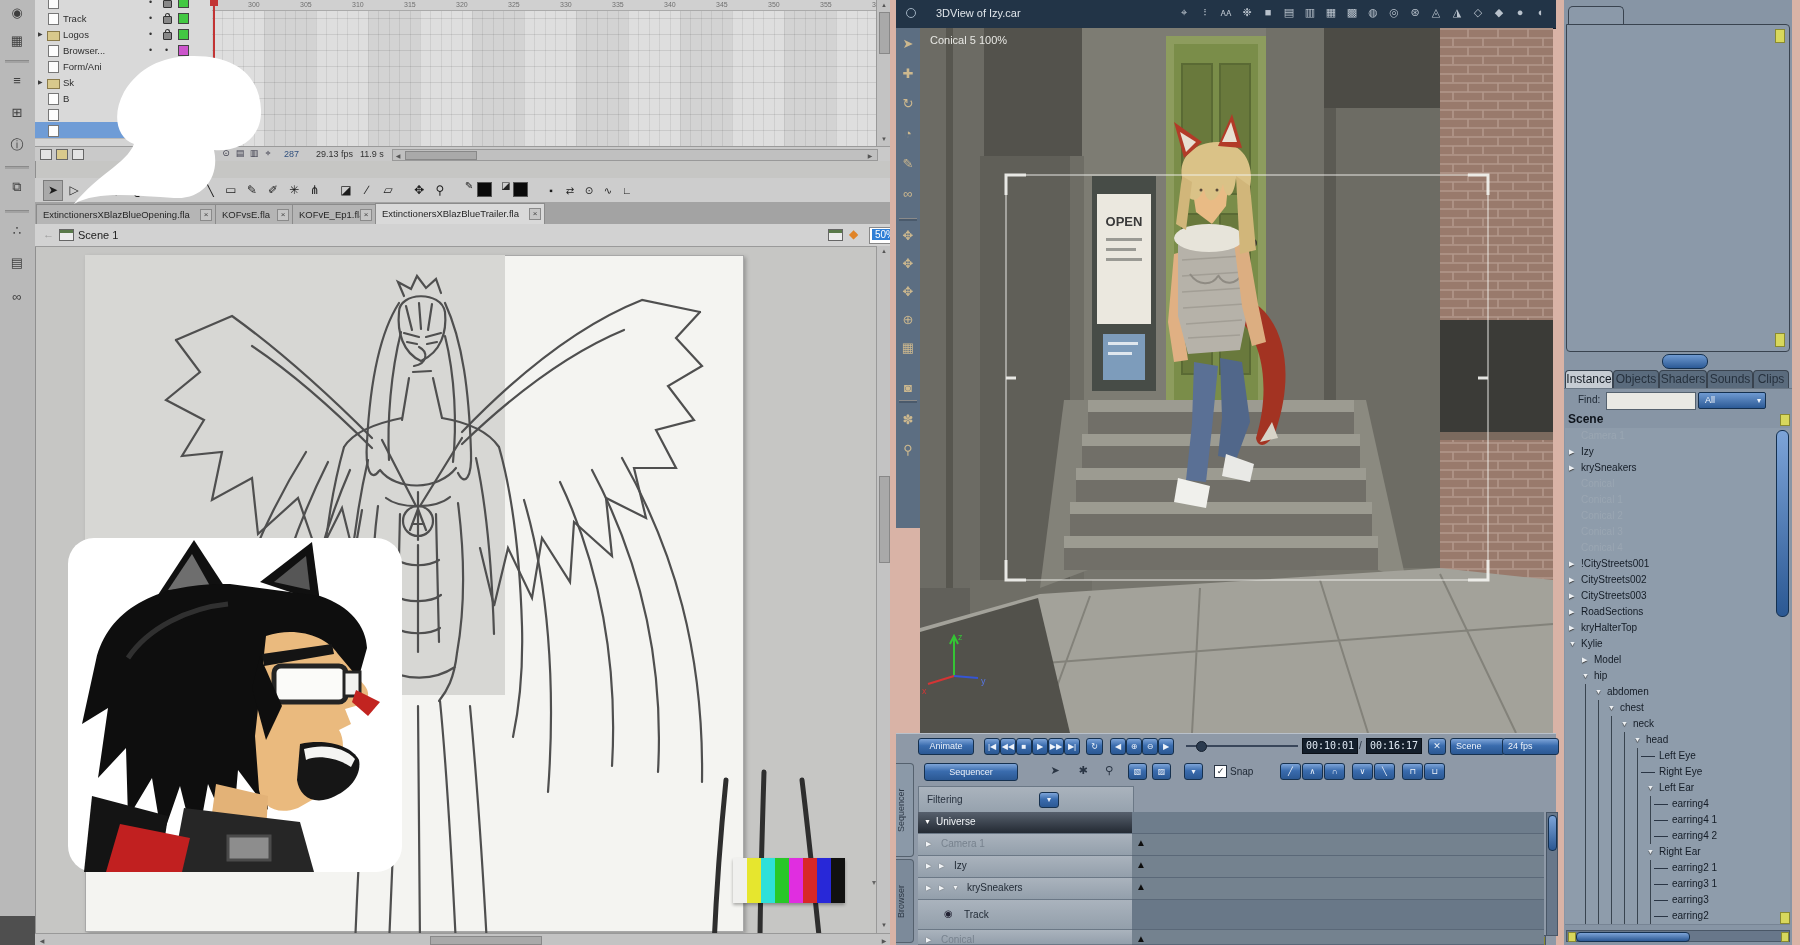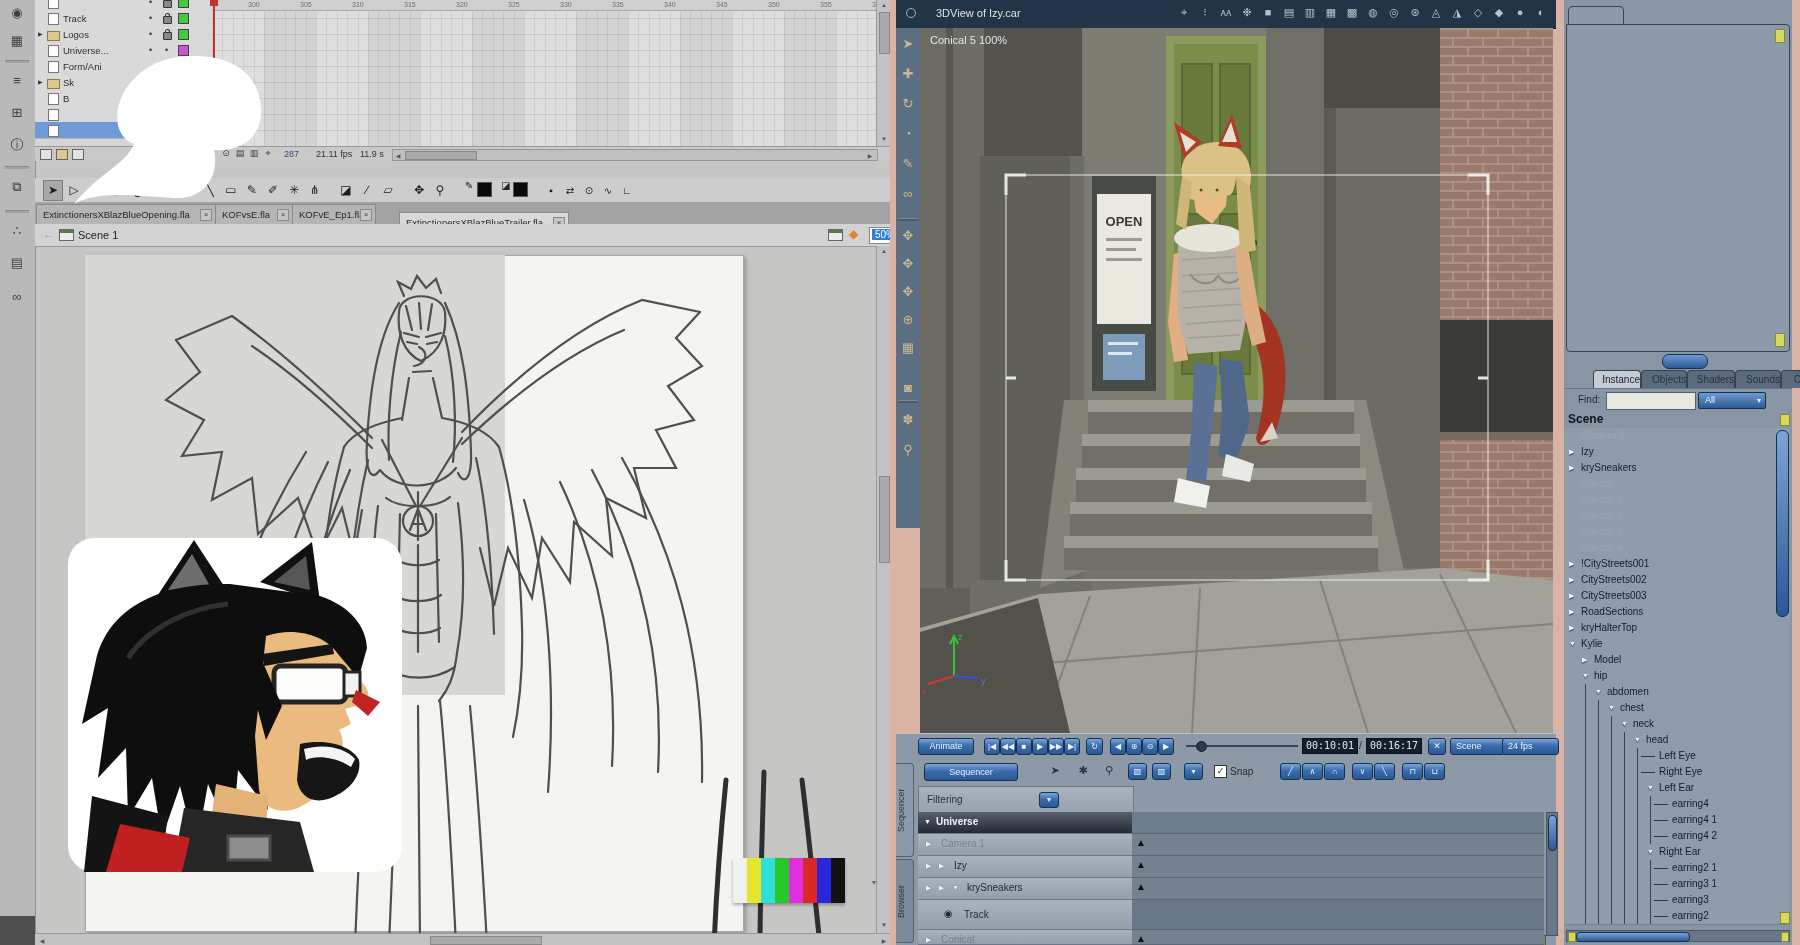--- a/index.html
+++ b/index.html
@@ -39,21 +39,21 @@
   .sarrow{position:absolute;left:2px;width:10px;font-size:6px;color:#555;text-align:center;}
   #tools-header{left:35px;top:160px;width:855px;height:18px;background:#c2c2c2;border-bottom:1px solid #9c9c9c;}
   #tools-tab{position:absolute;left:4px;top:2px;padding:2px 8px;background:#d0d0d0;border:1px solid #9a9a9a;border-bottom:none;font-size:9px;font-weight:bold;color:#3a3a3a;letter-spacing:0.5px;}
   #tools-row{left:35px;top:178px;width:855px;height:24px;background:#cdcdcd;border-bottom:1px solid #9c9c9c;}
   .tool{position:absolute;top:2px;width:18px;height:19px;font-size:12px;line-height:19px;text-align:center;color:#1c1c1c;border:1px solid transparent;}
   .tool.sel{background:#a9a9a9;border:1px solid #7c7c7c;}
   .chip{position:absolute;top:4px;width:13px;height:13px;background:#0a0a0a;border:1px solid #555;}
   .chipg{position:absolute;top:2px;font-size:10px;color:#222;}
   #doctabs{left:35px;top:202px;width:855px;height:22px;background:#a3a3a3;border-bottom:1px solid #8a8a8a;}
   .dtab{position:absolute;top:2px;height:19px;background:#b5b5b5;border:1px solid #8b8b8b;border-bottom:none;}
-  .dtab.active{background:#d9d9d9;top:10px;height:21px;margin-left:24px;}
+  .dtab.active{background:#d9d9d9;top:1px;height:21px;}
   .dlbl{position:absolute;left:6px;top:4px;font-size:9.5px;color:#262626;white-space:nowrap;}
   .dx{position:absolute;right:3px;top:4px;width:10px;height:10px;font-size:8px;line-height:10px;text-align:center;color:#444;border:1px solid #8a8a8a;background:#c6c6c6;}
   #editbar{left:35px;top:224px;width:855px;height:22px;background:#d2d2d2;border-bottom:1px solid #9a9a9a;}
   .clapper{position:absolute;width:13px;height:10px;background:#ececec;border:1px solid #666;}
   .clapper::before{content:"";position:absolute;left:0;top:0;width:13px;height:3px;background:#5a7a4a;}
   #zoombox{position:absolute;left:834px;top:3px;width:48px;height:15px;background:#fff;border:1px solid #888;}
   #zoomsel{position:absolute;left:2px;top:1px;padding:0 3px;background:#2f7fd6;color:#fff;font-size:10px;}
   
   #stage{left:85px;top:255px;width:657px;height:675px;background:#f4f4f1;border:1px solid #a8a8a8;box-shadow:2px 2px 4px rgba(0,0,0,0.25);}
   #stage-gray{left:85px;top:255px;width:420px;height:440px;background:#d7d7d4;}
@@ -91,21 +91,21 @@
   .key{position:absolute;left:4px;top:3px;font-size:10px;color:#0d0d0d;}
   .sarr{position:absolute;top:6px;font-size:7px;color:#f0f3f6;text-shadow:0 0 1px #333;}
   .strack{position:absolute;height:10px;background:#68778a;border:1px solid #4a5767;}
   .bthumb{position:absolute;top:1px;height:8px;background:linear-gradient(#7da4d8,#2b5893);border:1px solid #14304f;border-radius:4px;}
   .ycap{position:absolute;top:1px;width:6px;height:8px;background:#d8d85c;border:1px solid #8a8a30;}
   
   #rpanel{left:1564px;top:0;width:228px;height:945px;background:#8795a5;}
   #rfold-tab{position:absolute;left:4px;top:6px;width:54px;height:20px;background:#8b99a9;border:1.5px solid #39434f;border-bottom:none;border-radius:5px 5px 0 0;}
   #rfold{position:absolute;left:2px;top:24px;width:222px;height:326px;background:#8b99a9;border:1.5px solid #39434f;border-radius:0 4px 4px 4px;}
   #rsplit{position:absolute;left:98px;top:354px;width:44px;height:13px;background:linear-gradient(#6f9ad1,#2c5a96);border:1px solid #14304f;border-radius:7px;}
-  .rtab{position:absolute;top:370px;height:17px;background:#5a6b7d;border:1px solid #39434f;border-bottom:none;border-radius:4px 4px 0 0;font-size:10px;color:#26313e;text-align:right;line-height:17px;overflow:hidden;margin-left:28px;}
+  .rtab{position:absolute;top:370px;height:17px;background:#5a6b7d;border:1px solid #39434f;border-bottom:none;border-radius:4px 4px 0 0;font-size:12px;color:#26313e;text-align:center;line-height:17px;overflow:hidden;}
   .rtab.active{background:#c6ccd3;color:#161d26;}
   #findrow{position:absolute;left:0;top:388px;width:228px;height:23px;background:#8795a5;border-top:1px solid #6b7886;font-size:10px;color:#1d2733;}
   #findin{position:absolute;left:42px;top:3px;width:84px;height:14px;background:#e9e9e4;border:1px solid #55626f;}
   #alldd{position:absolute;left:134px;top:3px;width:66px;height:15px;background:linear-gradient(#6f9ad1,#2c5a96);border:1px solid #14304f;border-radius:2px;color:#f0f5fb;font-size:9px;line-height:15px;}
   #scenehdr{position:absolute;left:4px;top:412px;font-size:12px;font-weight:bold;color:#0e141c;}
   #slist{position:absolute;left:1px;top:428px;width:225px;height:497px;overflow:hidden;}
   .sitem{position:absolute;left:0;width:225px;height:16px;background:#8e9cab;border-bottom:1px solid rgba(90,104,120,0.45);font-size:10px;}
   .slbl{position:absolute;top:2px;color:#141c26;white-space:nowrap;}
   .slbl.dim{color:#9aa6b2;}
   .vline{position:absolute;top:0;width:1px;height:16px;background:#39444f;}
@@ -152,21 +152,21 @@
       <div class="flrow " style="top:26px">
         <span class="flarr">▶</span>
         <span class="flfold"></span>
         <span class="flname">Logos</span>
         <span class="fldot" style="left:114px">•</span>
         <span class="fllock" style="left:128px"></span>
         <span class="flsq" style="left:143px;background:#43c843"></span>
       </div>
       <div class="flrow " style="top:42px">
         <span class="flpage"></span>
-        <span class="flname">Universe...</span>
+        <span class="flname">Browser...</span>
         <span class="fldot" style="left:114px">•</span>
         <span class="fldot" style="left:130px">•</span>
         <span class="flsq" style="left:143px;background:#cc55cc"></span>
       </div>
       <div class="flrow " style="top:58px">
         <span class="flpage"></span>
         <span class="flname">Form/Ani</span>
         <span class="flsq" style="left:143px;background:#e08428"></span>
       </div>
       <div class="flrow " style="top:74px">
@@ -211,21 +211,21 @@
       <span class="rnum" style="left:608px">355</span>
       <span class="rnum" style="left:660px">360</span>
     </div>
   <div class="abs" id="playhead">
     <div class="abs" style="left:-3px;top:0;width:8px;height:6px;background:#c23434"></div>
     <div class="abs" style="left:-2px;top:138px;width:6px;height:6px;border-radius:50%;background:#1a1a1a"></div>
   </div>
 
   <div class="abs" id="tl-status">
     <span class="stxt" style="left:72px;color:#31517e">287</span>
-    <span class="stxt" style="left:104px">21.11 fps</span>
+    <span class="stxt" style="left:104px">29.13 fps</span>
     <span class="stxt" style="left:148px">11.9 s</span>
     <div class="abs" style="left:180px;top:2px;width:484px;height:10px;background:#c0c0c0;border:1px solid #999">
       <span class="sarrow" style="left:0;top:2px">◀</span>
       <div class="thumb" style="left:12px;top:1px;width:70px;height:7px"></div>
       <span class="sarrow" style="left:472px;top:2px">▶</span>
     </div>
   <span class="ic" style="left:8px;top:2px;font-size:9px;color:#3a3a4a;width:12px">⊙</span>
       <span class="ic" style="left:22px;top:2px;font-size:9px;color:#3a3a4a;width:12px">▤</span>
       <span class="ic" style="left:36px;top:2px;font-size:9px;color:#3a3a4a;width:12px">▥</span>
       <span class="ic" style="left:50px;top:2px;font-size:9px;color:#3a3a4a;width:12px">⌖</span>
@@ -598,21 +598,21 @@
     <div class="strack" style="left:236px;top:176px;width:412px">
       <span class="ycap" style="left:1px"></span>
       <div class="bthumb" style="left:9px;width:170px"></div>
       <span class="ycap" style="left:404px"></span>
     </div>
     <div class="strack" style="left:650px;top:53px;width:10px;height:122px">
       <div class="bthumb" style="left:1px;top:2px;width:7px;height:34px"></div>
     </div>
   <div class="srow-l hdr " style="top:53px;height:21px">
         <span class="sarr" style="left:6px;color:#fff">▼</span>
-        <span style="position:absolute;left:18px;top:4px;font-weight:bold">Universe</span>
+        <span style="position:absolute;left:18px;top:4px;font-weight:normal">Universe</span>
       </div>
       <div class="lane" style="top:53px;height:21px;background:#6e7d8c;"></div>
       <div class="srow-l  dim" style="top:75px;height:21px">
         <span class="sarr" style="left:8px">▶</span>
         <span style="position:absolute;left:23px;top:4px">Camera 1</span>
       </div>
       <div class="lane" style="top:75px;height:21px;">
         <span class="key">▲</span>
       </div>
       <div class="srow-l  " style="top:97px;height:21px">

